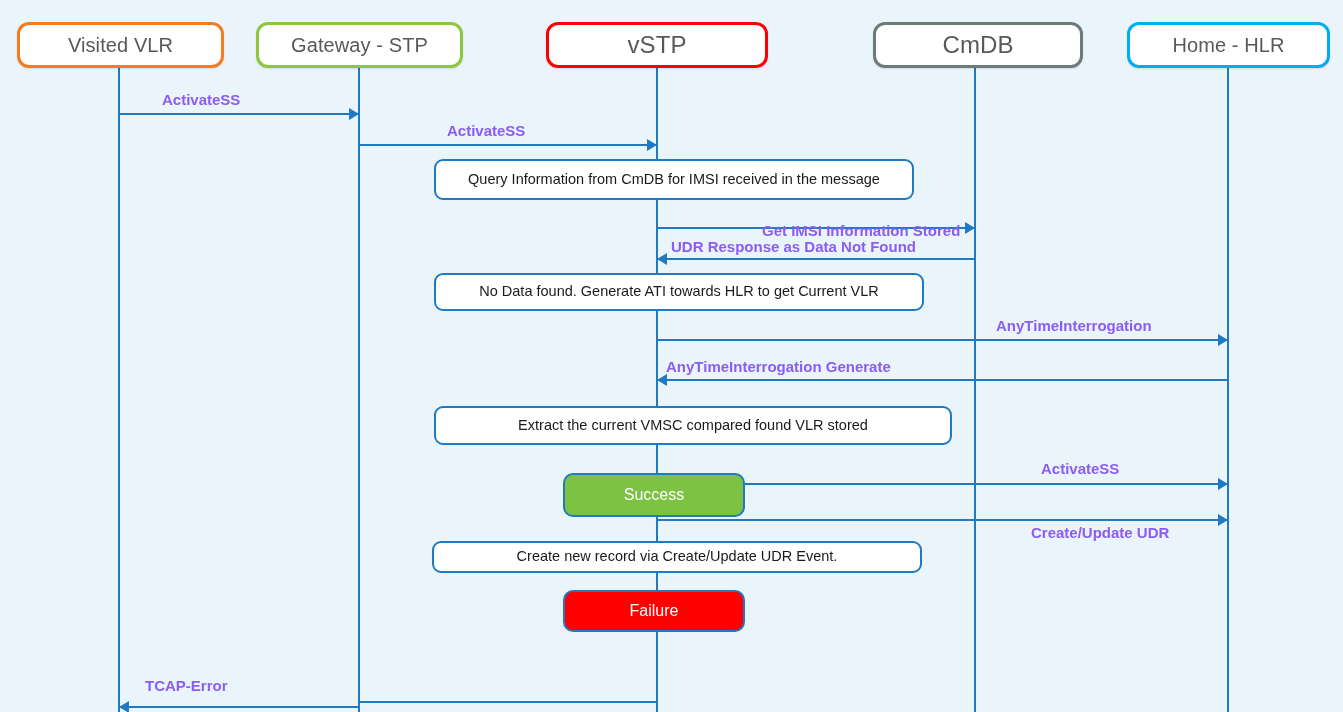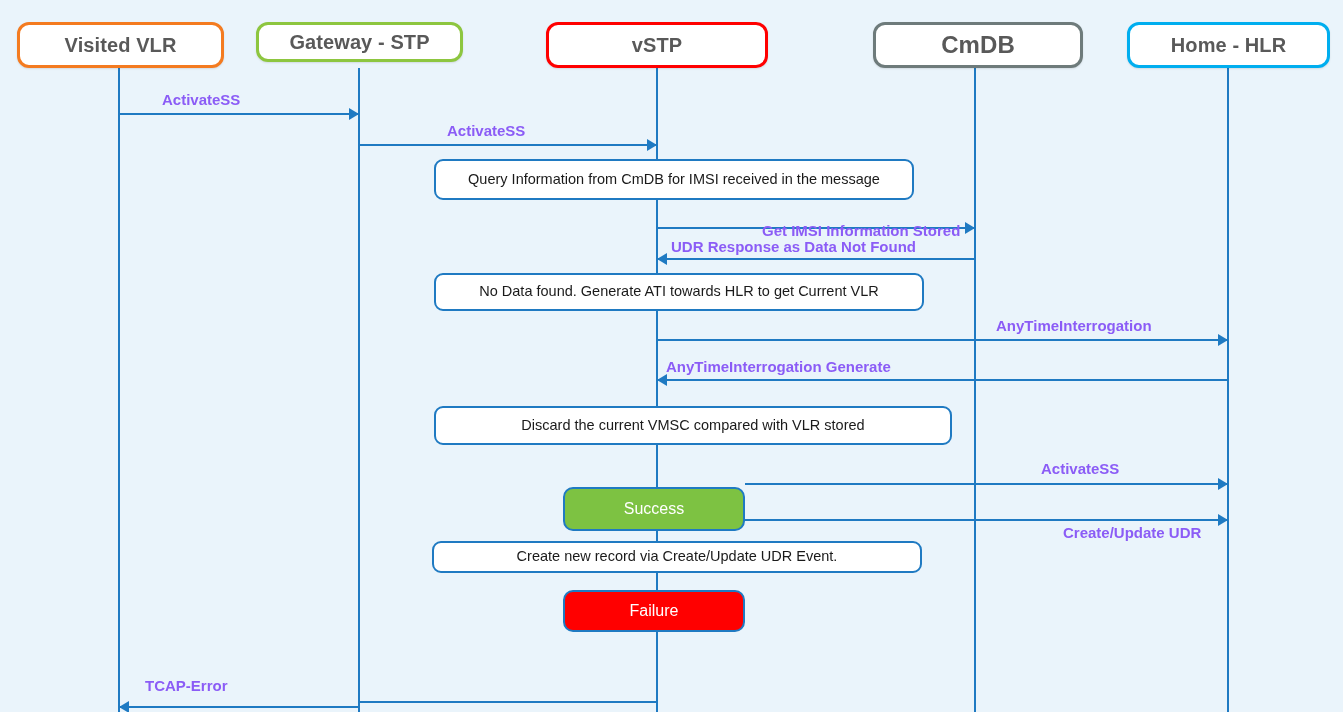--- a/index.html
+++ b/index.html
@@ -19,21 +19,21 @@
   }
 
   
   .actor-box {
     position: absolute;
     background: #ffffff;
     border-radius: 12px;
     display: flex;
     align-items: center;
     justify-content: center;
-    font-weight: bold;
+    font-weight: normal;
     color: #595959;
     letter-spacing: 0.1px;
     box-shadow: 0 1px 2px rgba(0,0,0,0.10);
   }
 
   
   .lifeline {
     position: absolute;
     width: 2px;
     background: #1F7AC2;
@@ -110,28 +110,28 @@
     <div class="arrowhead right" style="top: 334px; left: 1218px;"></div>
     <div class="msg-label" style="left: 996px; top: 317px;">AnyTimeInterrogation</div>
     <div class="msg" style="left: 657px; top: 379px; width: 571px;"></div>
     <div class="arrowhead left" style="top: 374px; left: 657px;"></div>
     <div class="msg-label" style="left: 666px; top: 358px;">AnyTimeInterrogation Generate</div>
     <div class="msg" style="left: 745px; top: 483px; width: 483px;"></div>
     <div class="arrowhead right" style="top: 478px; left: 1218px;"></div>
     <div class="msg-label" style="left: 1041px; top: 460px;">ActivateSS</div>
     <div class="msg" style="left: 657px; top: 519px; width: 571px;"></div>
     <div class="arrowhead right" style="top: 514px; left: 1218px;"></div>
-    <div class="msg-label" style="left: 1031px; top: 524px; margin-left: 32px;">Create/Update UDR</div>
+    <div class="msg-label" style="left: 1031px; top: 524px;">Create/Update UDR</div>
     <div class="msg" style="left: 119px; top: 706px; width: 240px;"></div>
     <div class="arrowhead left" style="top: 701px; left: 119px;"></div>
     <div class="msg-label" style="left: 145px; top: 677px;">TCAP-Error</div>
     <div class="note" style="left: 434px; top: 159px; width: 480px; height: 41px;">Query Information from CmDB for IMSI received in the message</div>
     <div class="note" style="left: 434px; top: 273px; width: 490px; height: 38px;">No Data found. Generate ATI towards HLR to get Current VLR</div>
-    <div class="note" style="left: 434px; top: 406px; width: 518px; height: 39px;">Discard the current VMSC compared with VLR stored</div>
-    <div class="note state" style="left: 563px; top: 487px; width: 182px; height: 44px; background: rgb(125, 194, 66);">Success</div>
+    <div class="note" style="left: 434px; top: 406px; width: 518px; height: 39px;">Extract the current VMSC compared found VLR stored</div>
+    <div class="note state" style="left: 563px; top: 473px; width: 182px; height: 44px; background: rgb(125, 194, 66);">Success</div>
     <div class="note" style="left: 432px; top: 541px; width: 490px; height: 32px;">Create new record via Create/Update UDR Event.</div>
     <div class="note state" style="left: 563px; top: 590px; width: 182px; height: 42px; background: rgb(255, 0, 0);">Failure</div>
     <div class="actor-box" style="left: 17px; top: 22px; width: 207px; height: 46px; border: 3px solid rgb(244, 123, 32); font-size: 20px;">Visited VLR</div>
-    <div class="actor-box" style="left: 256px; top: 22px; width: 207px; height: 40px; border: 3px solid rgb(141, 198, 63); font-size: 20px;">Gateway - STP</div>
-    <div class="actor-box" style="left: 546px; top: 22px; width: 222px; height: 46px; border: 3px solid rgb(255, 0, 0); font-size: 20px;">vSTP</div>
+    <div class="actor-box" style="left: 256px; top: 22px; width: 207px; height: 46px; border: 3px solid rgb(141, 198, 63); font-size: 20px;">Gateway - STP</div>
+    <div class="actor-box" style="left: 546px; top: 22px; width: 222px; height: 46px; border: 3px solid rgb(255, 0, 0); font-size: 24px;">vSTP</div>
     <div class="actor-box" style="left: 873px; top: 22px; width: 210px; height: 46px; border: 3px solid rgb(110, 123, 123); font-size: 24px;">CmDB</div>
     <div class="actor-box" style="left: 1127px; top: 22px; width: 203px; height: 46px; border: 3px solid rgb(0, 174, 239); font-size: 20px;">Home - HLR</div>
   </div>
 
 </body></html>

